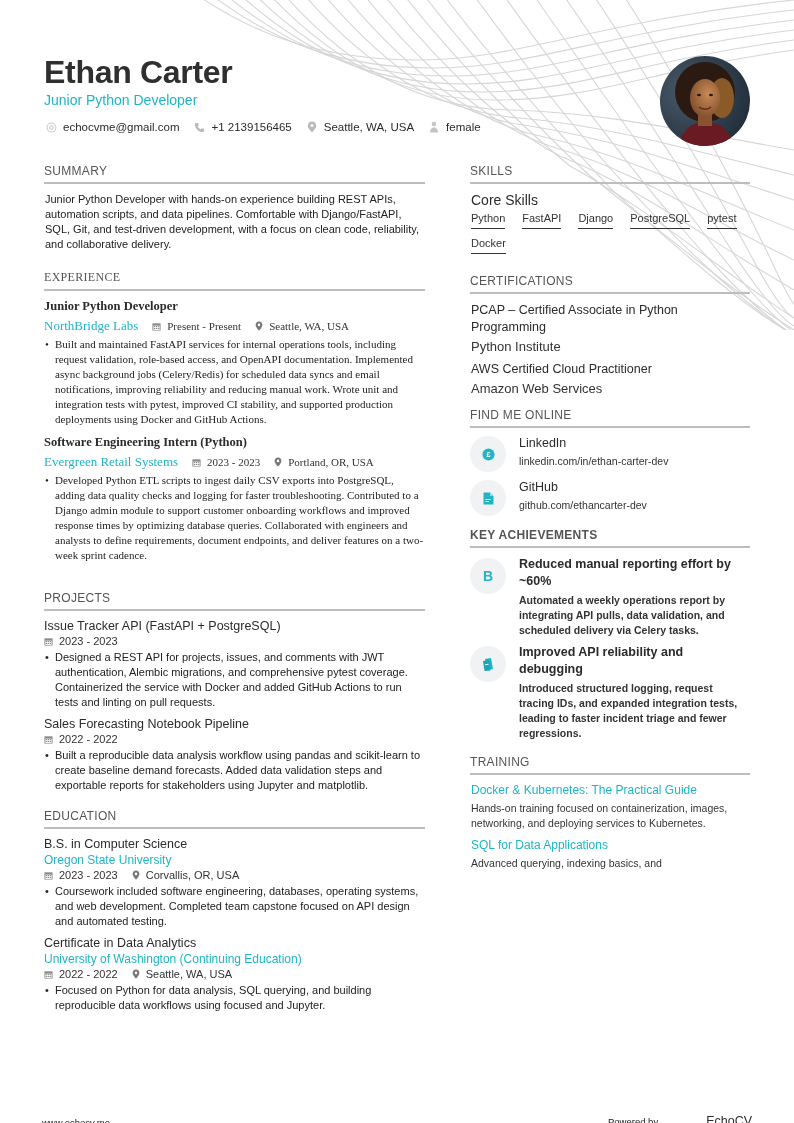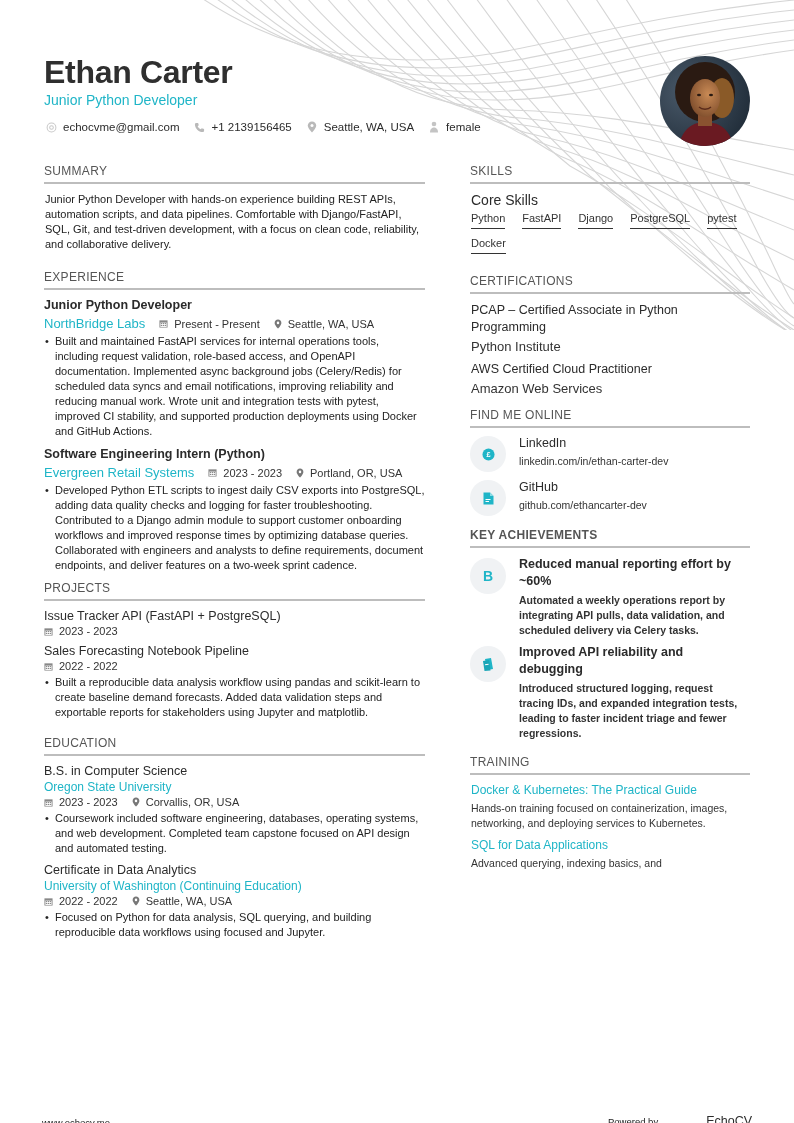--- a/index.html
+++ b/index.html
@@ -156,21 +156,21 @@
     </svg>
   </div>
 
   <div class="col-left">
 
     <div class="sec">
       <div class="sec-h">SUMMARY</div>
       <div class="summary">Junior Python Developer with hands-on experience building REST APIs, automation scripts, and data pipelines. Comfortable with Django/FastAPI, SQL, Git, and test-driven development, with a focus on clean code, reliability, and collaborative delivery.</div>
     </div>
 
-    <div class="sec" style="margin-bottom:8px;">
+    <div class="sec" style="margin-bottom:28px;font-family:Liberation Serif, serif;">
       <div class="sec-h">EXPERIENCE</div>
 
       <div class="job">
         <div class="job-title">Junior Python Developer</div>
         <div class="job-meta">
           <span class="job-company">NorthBridge Labs</span>
           <span class="meta-item">
             <svg width="9" height="9" viewBox="0 0 10 10">
                 <rect x="0.5" y="1.5" width="9" height="8" fill="#888"></rect>
                 <rect x="1.5" y="4" width="7" height="4.8" fill="#fff"></rect>
@@ -246,20 +246,23 @@
                   <rect x="4.2" y="4.5" width="1.5" height="1.2"></rect>
                   <rect x="6.4" y="4.5" width="1.5" height="1.2"></rect>
                   <rect x="2" y="6.6" width="1.5" height="1.2"></rect>
                   <rect x="4.2" y="6.6" width="1.5" height="1.2"></rect>
                   <rect x="6.4" y="6.6" width="1.5" height="1.2"></rect>
                 </g>
               </svg>
             <span>2023 - 2023</span>
           </span>
         </div>
+        <ul class="bullets">
+          <li>Designed a REST API for projects, issues, and comments with JWT authentication, Alembic migrations, and comprehensive pytest coverage. Containerized the service with Docker and added GitHub Actions to run tests and linting on pull requests.</li>
+        </ul>
       </div>
 
       <div class="job" style="margin-top:7px;">
         <div class="proj-title">Sales Forecasting Notebook Pipeline</div>
         <div class="job-meta">
           <span class="meta-item">
             <svg width="9" height="9" viewBox="0 0 10 10">
                 <rect x="0.5" y="1.5" width="9" height="8" fill="#888"></rect>
                 <rect x="1.5" y="4" width="7" height="4.8" fill="#fff"></rect>
                 <g fill="#888">

